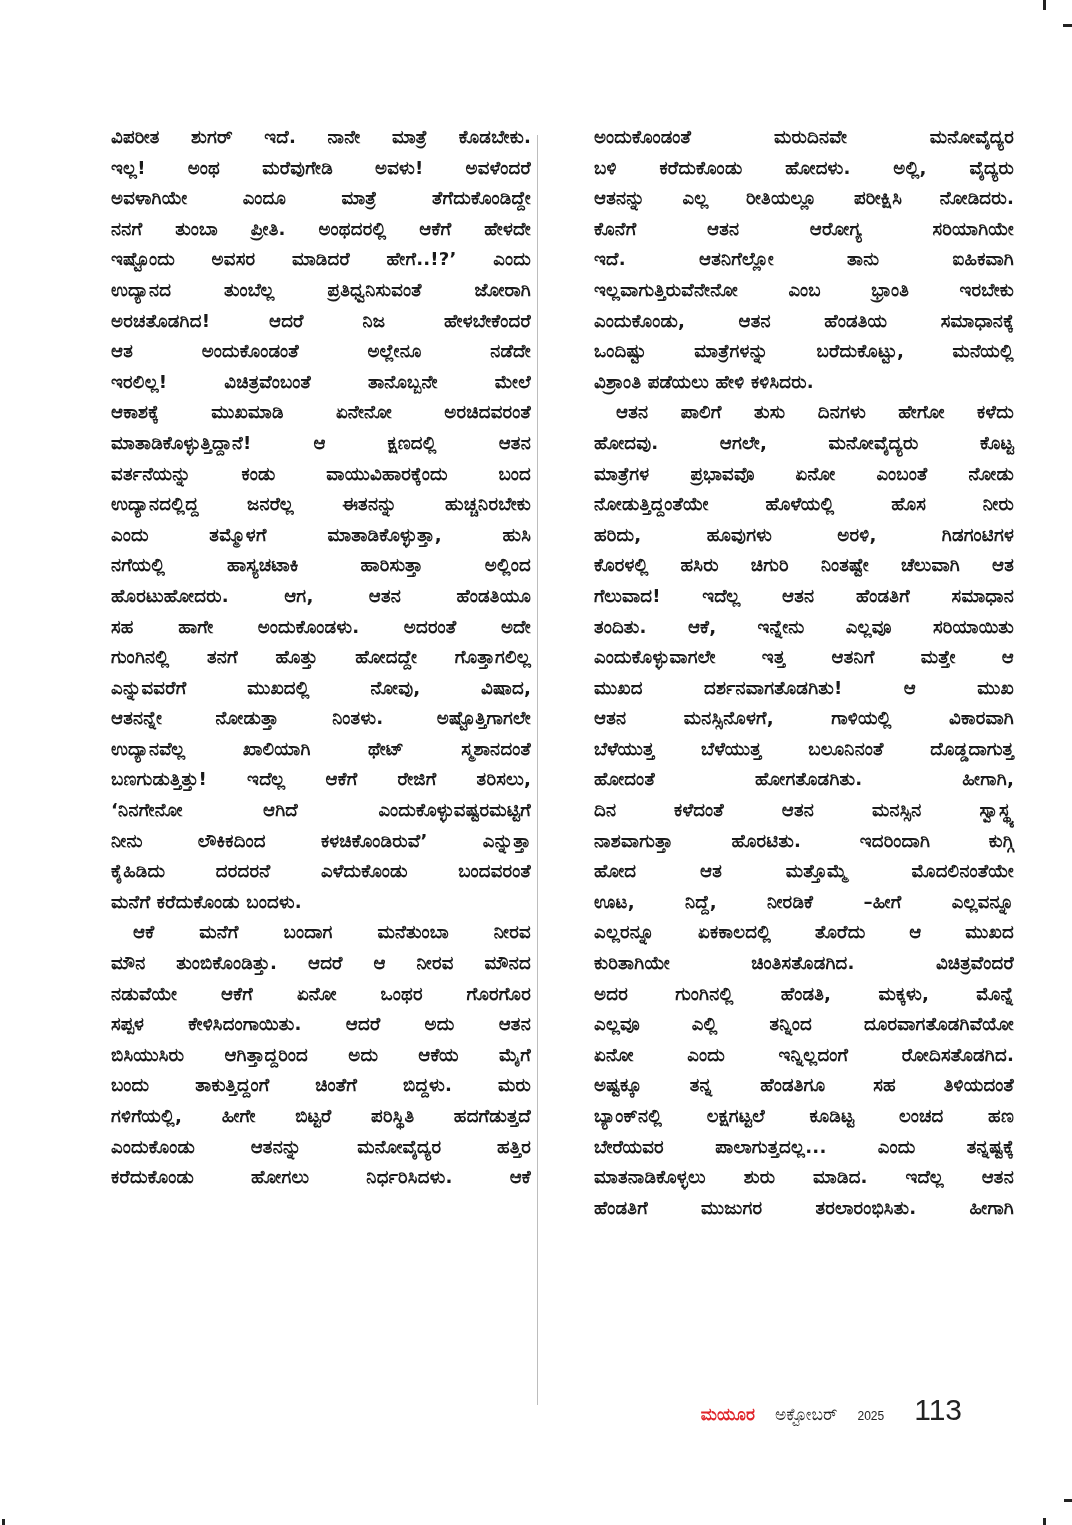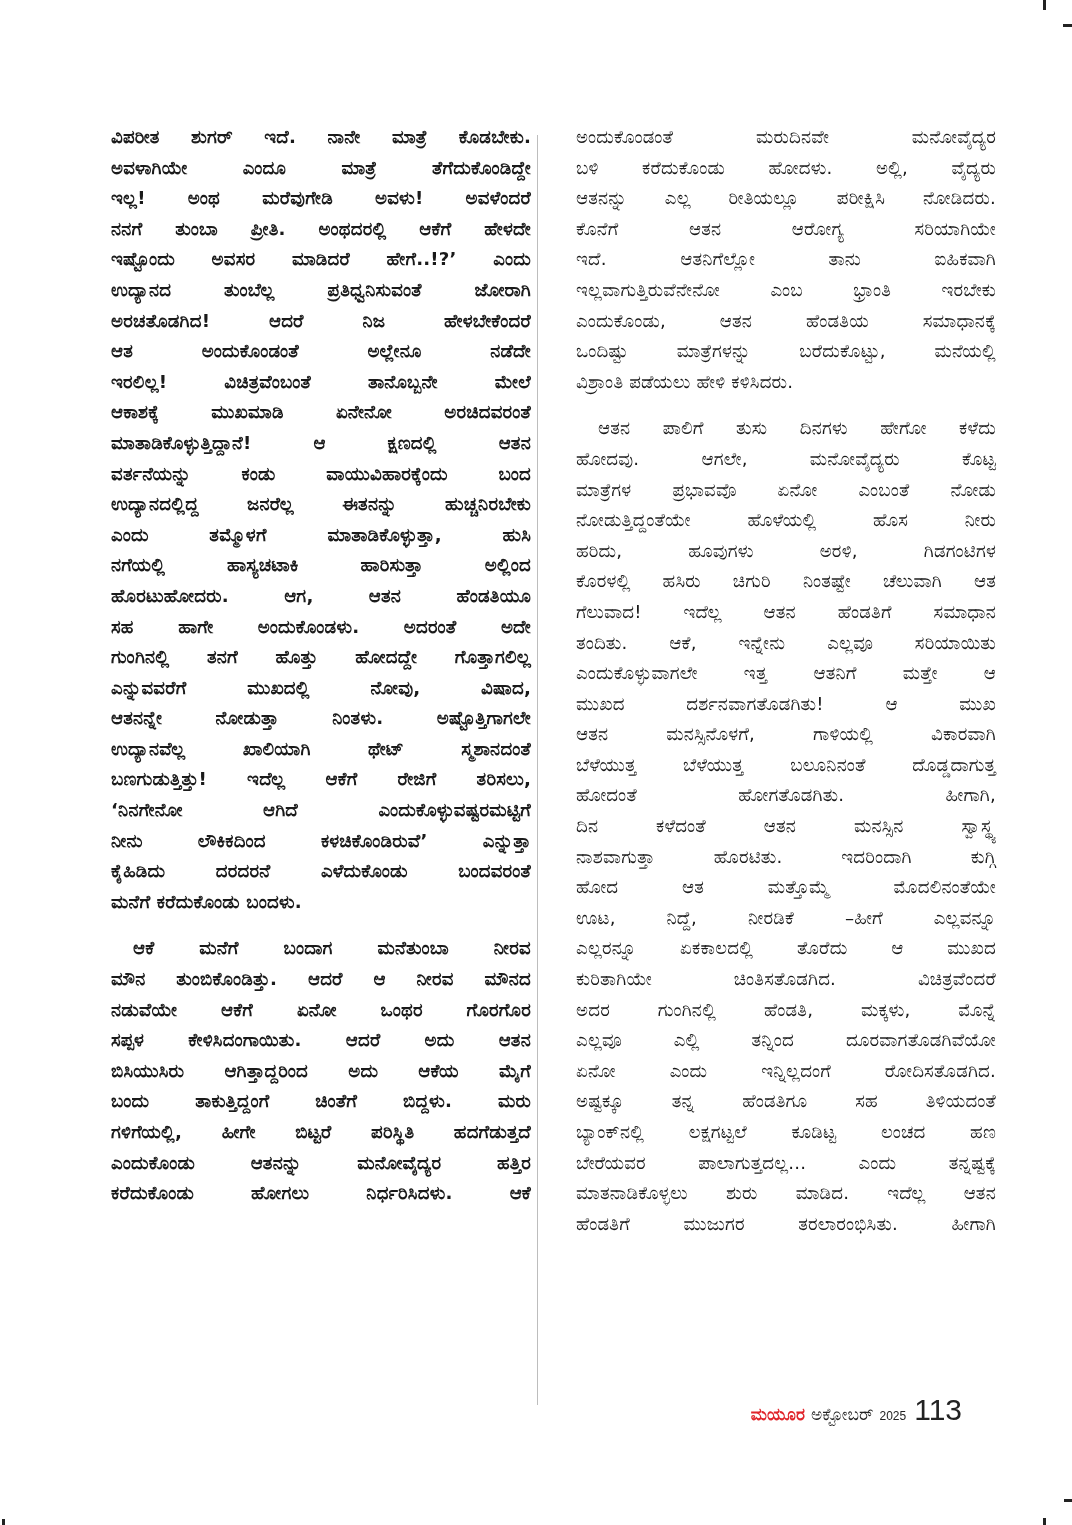--- a/index.html
+++ b/index.html
@@ -1,43 +1,43 @@
 <!DOCTYPE html>
 <html><head>
   <meta charset="utf-8">
   <style>
     html, body { margin: 0; padding: 0; background: #ffffff; }
     body { width: 1072px; height: 1525px; position: relative; overflow: hidden; font-family: "DejaVu Sans", "Liberation Sans", sans-serif; color: #1a1a1a; }
     .crop { position: absolute; background: #222; }
     .col { position: absolute; top: 122px; width: 420px; }
     .col.left { left: 111px; font-weight: bold; }
-    .col.right { left: 576px; }
+    .col.right { left: 594px; font-weight: bold; }
     .divider { position: absolute; left: 537px; top: 135px; width: 1px; height: 1270px; background: #bdbdbd; }
     .line { font-size: 18.2px; line-height: 30.6px; height: 30.6px; white-space: nowrap; text-align: justify; text-align-last: justify; letter-spacing: 0.2px; }
     .line.last { text-align-last: left; }
-    .line.indent { padding-left: 22px; margin-top: 16px; }
-    .footer { position: absolute; right: 110px; top: 1393px; display: flex; align-items: baseline; gap: 6px; }
+    .line.indent { padding-left: 22px; }
+    .footer { position: absolute; right: 110px; top: 1393px; display: flex; align-items: baseline; gap: 20px; }
     .brand { color: #e0252b; font-weight: bold; font-size: 17px; font-family: "DejaVu Sans", sans-serif; }
     .month { font-size: 17px; color: #222; text-align: center; }
     .year { font-size: 12px; color: #222; font-family: "Liberation Sans", sans-serif; }
-    .pageno { font-size: 30px; color: #222; font-family: "Liberation Sans", sans-serif; margin-left: 2px; }
+    .pageno { font-size: 30px; color: #222; font-family: "Liberation Sans", sans-serif; margin-left: 10px; }
   </style>
 </head>
 <body>
 
 <div class="crop" style="left:1043px; top:0; width:3px; height:10px;"></div>
 <div class="crop" style="left:1063px; top:24px; width:9px; height:3px;"></div>
 <div class="crop" style="left:2px; top:1519px; width:3px; height:6px;"></div>
 <div class="crop" style="left:1064px; top:1499px; width:8px; height:3px;"></div>
 <div class="crop" style="left:1043px; top:1518px; width:3px; height:7px;"></div>
 
 <div class="col left" id="col-left">
     <div class="line">ವಿಪರೀತ ಶುಗರ್ ಇದೆ. ನಾನೇ ಮಾತ್ರೆ ಕೊಡಬೇಕು.</div>
+    <div class="line">ಇಲ್ಲ! ಅಂಥ ಮರೆವುಗೇಡಿ ಅವಳು! ಅವಳೆಂದರೆ</div>
     <div class="line">ಅವಳಾಗಿಯೇ ಎಂದೂ ಮಾತ್ರೆ ತೆಗೆದುಕೊಂಡಿದ್ದೇ</div>
-    <div class="line">ಇಲ್ಲ! ಅಂಥ ಮರೆವುಗೇಡಿ ಅವಳು! ಅವಳೆಂದರೆ</div>
     <div class="line">ನನಗೆ ತುಂಬಾ ಪ್ರೀತಿ. ಅಂಥದರಲ್ಲಿ ಆಕೆಗೆ ಹೇಳದೇ</div>
     <div class="line">ಇಷ್ಟೊಂದು ಅವಸರ ಮಾಡಿದರೆ ಹೇಗೆ..!?’ ಎಂದು</div>
     <div class="line">ಉದ್ಯಾನದ ತುಂಬೆಲ್ಲ ಪ್ರತಿಧ್ವನಿಸುವಂತೆ ಜೋರಾಗಿ</div>
     <div class="line">ಅರಚತೊಡಗಿದ! ಆದರೆ ನಿಜ ಹೇಳಬೇಕೆಂದರೆ</div>
     <div class="line">ಆತ ಅಂದುಕೊಂಡಂತೆ ಅಲ್ಲೇನೂ ನಡೆದೇ</div>
     <div class="line">ಇರಲಿಲ್ಲ! ವಿಚಿತ್ರವೆಂಬಂತೆ ತಾನೊಬ್ಬನೇ ಮೇಲೆ</div>
     <div class="line">ಆಕಾಶಕ್ಕೆ ಮುಖಮಾಡಿ ಏನೇನೋ ಅರಚಿದವರಂತೆ</div>
     <div class="line">ಮಾತಾಡಿಕೊಳ್ಳುತ್ತಿದ್ದಾನೆ! ಆ ಕ್ಷಣದಲ್ಲಿ ಆತನ</div>
     <div class="line">ವರ್ತನೆಯನ್ನು ಕಂಡು ವಾಯುವಿಹಾರಕ್ಕೆಂದು ಬಂದ</div>
     <div class="line">ಉದ್ಯಾನದಲ್ಲಿದ್ದ ಜನರೆಲ್ಲ ಈತನನ್ನು ಹುಚ್ಚನಿರಬೇಕು</div>

